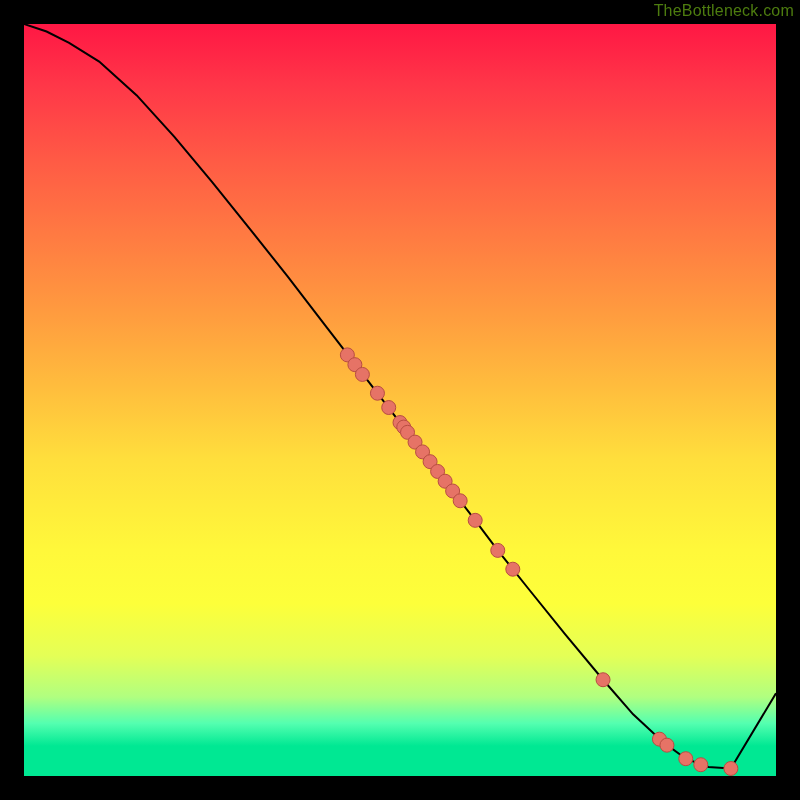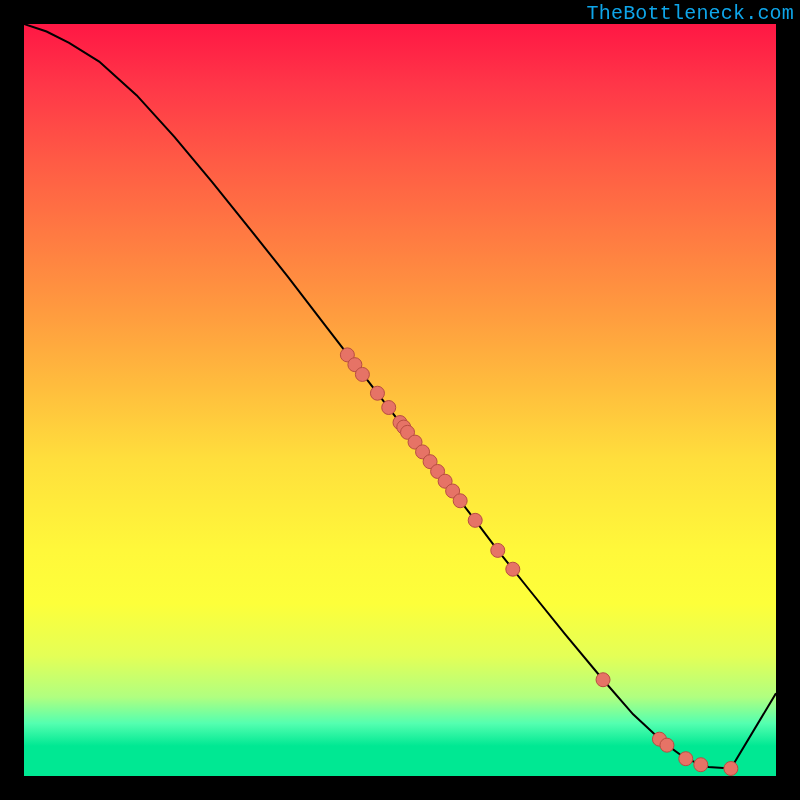--- a/index.html
+++ b/index.html
@@ -31,24 +31,24 @@
       #b0ff80 89.5%,
       #54ffb0 93%,
       #00e893 96%,
       #00e893 100%
     );
   }
   .watermark {
     position: absolute;
     top: 2px;
     right: 6px;
-    font-family: Liberation Mono, monospace;
-    font-size: 20px;
+    font-family: Liberation Sans, sans-serif;
+    font-size: 16px;
     font-weight: 500;
-    color: #0ea5e9;
+    color: #4d7c0f;
     z-index: 5;
     letter-spacing: 0.2px;
   }
   svg.overlay {
     position: absolute;
     left: 24px;
     top: 24px;
     width: 752px;
     height: 752px;
     z-index: 3;

